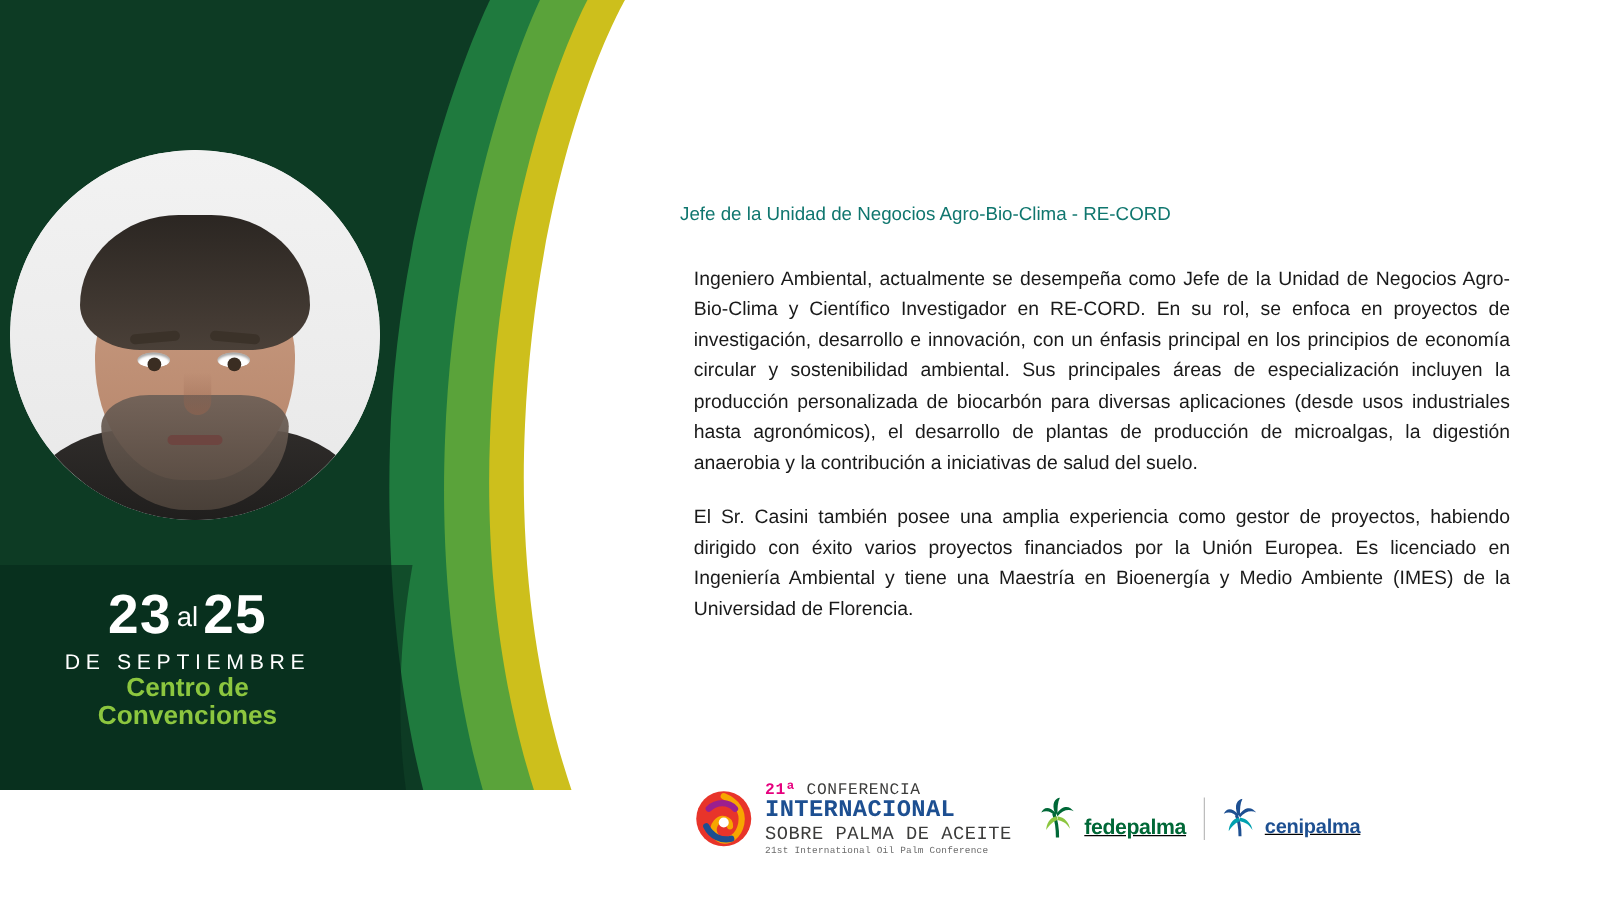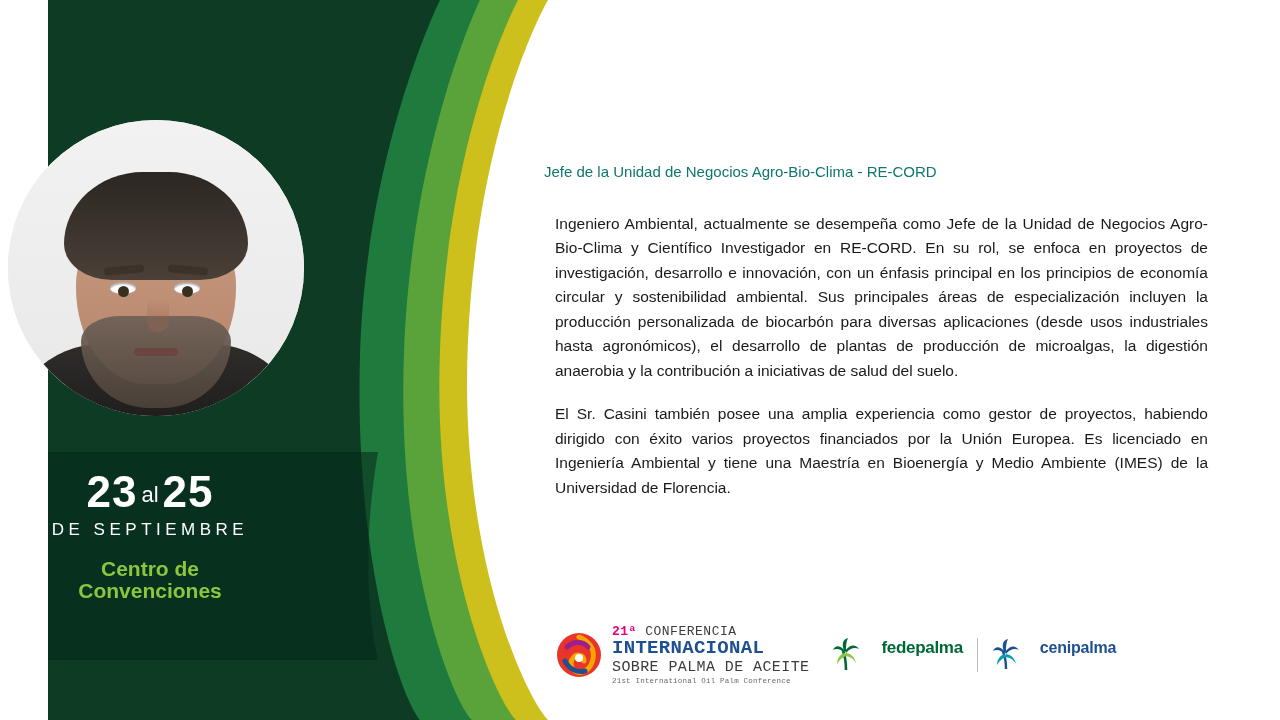--- a/index.html
+++ b/index.html
@@ -14,23 +14,22 @@
     font-family: "Liberation Sans", sans-serif;
     position: relative;
   }
 
   
   .left-panel {
     position: absolute;
     left: 0;
     top: 0;
     width: 500px;
-    height: 720px;
+    height: 632px;
     overflow: hidden;
-    padding-left: 48px;
   }
   .left-panel svg {
     display: block;
   }
 
   
   .avatar-wrap {
     position: absolute;
     left: 8px;
     top: 120px;
@@ -163,21 +162,20 @@
     font-size: 22px;
     font-weight: normal;
     letter-spacing: 0;
     vertical-align: middle;
     padding: 0 4px;
   }
   .date-month {
     font-size: 17px;
     letter-spacing: 4.5px;
     font-weight: 500;
-    margin-bottom: 18px;
   }
   .venue-1 {
     color: #8cc63f;
     font-size: 21px;
     font-weight: bold;
     line-height: 1.05;
   }
   .venue-2 {
     color: #ffffff;
     font-size: 23px;
@@ -263,22 +261,23 @@
     letter-spacing: 0.2px;
     margin-top: 3px;
   }
   .logo-sep {
     width: 1px;
     height: 34px;
     background: #bdbdbd;
   }
   .logo-fedepalma, .logo-cenipalma {
     display: flex;
-    align-items: flex-start;
-    gap: 20px;
+    align-items: flex-end;
+    gap: 6px;
+    text-decoration: underline;
   }
   .fede-text {
     font-size: 17px;
     font-weight: bold;
     color: #006837;
     letter-spacing: -0.3px;
   }
   .ceni-text {
     font-size: 16px;
     font-weight: bold;

